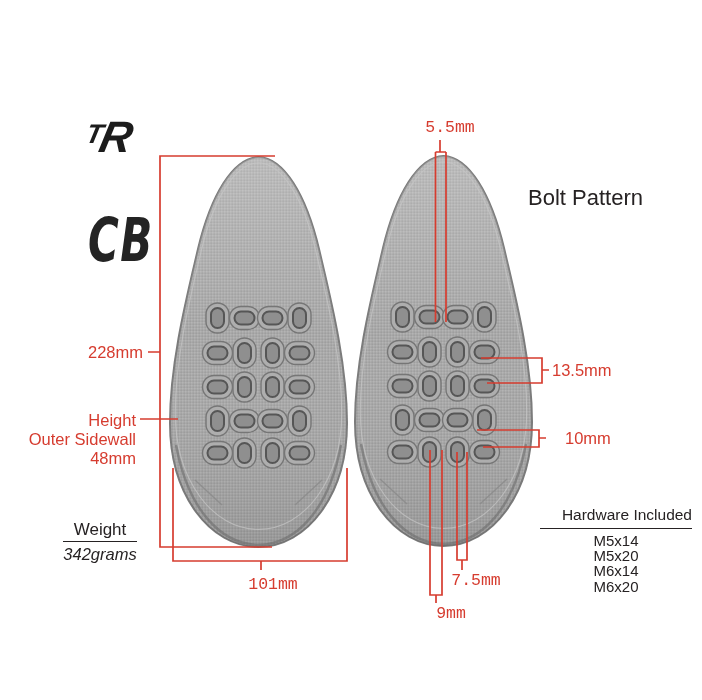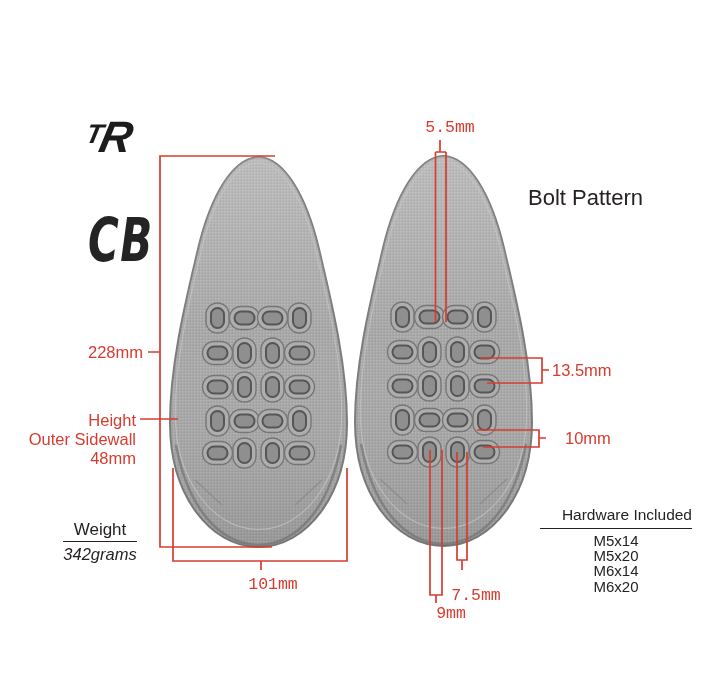--- a/index.html
+++ b/index.html
@@ -274,21 +274,21 @@
   </div>
 
   <div class="lbl center" style="left:240px;top:575px;width:66px;">101mm</div>
 
   <div class="lbl center" style="left:413px;top:118px;width:74px;">5.5mm</div>
 
   <div class="lbl" style="left:552px;top:361px;">13.5mm</div>
 
   <div class="lbl" style="left:549px;top:429px;margin-left:16px;">10mm</div>
 
-  <div class="lbl center" style="left:441px;top:571px;width:70px;margin-top:15px;">7.5mm</div>
+  <div class="lbl center" style="left:441px;top:571px;width:70px;">7.5mm</div>
 
   <div class="lbl center" style="left:423px;top:604px;width:56px;">9mm</div>
 
   <div class="bolt-title">Bolt Pattern</div>
 
   <div class="weight-title">Weight</div>
   <div class="weight-underline"></div>
   <div class="weight-value">342grams</div>
 
   <div class="hardware">

